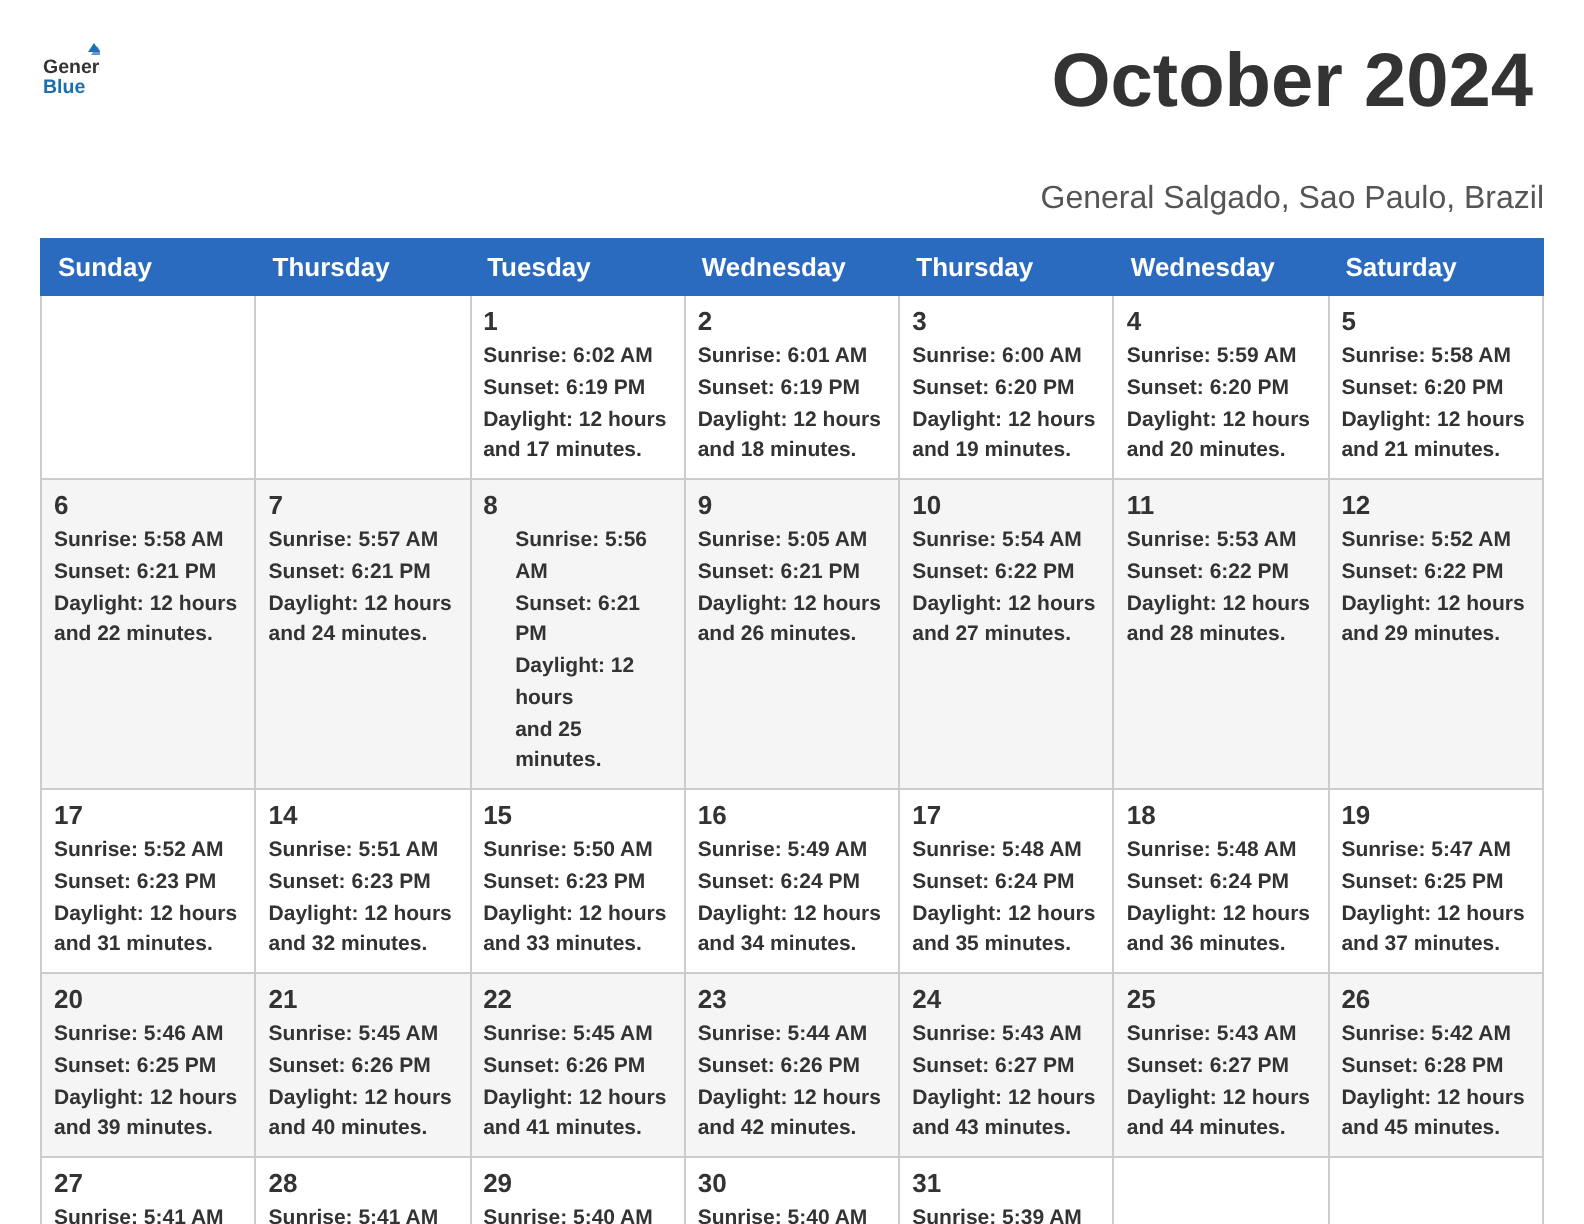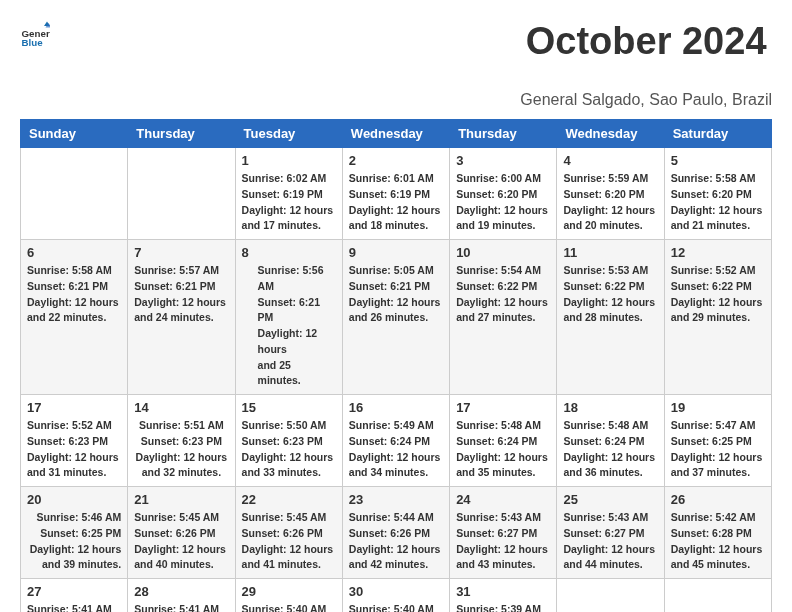--- a/index.html
+++ b/index.html
@@ -204,21 +204,21 @@
       <tr>
         <td>
           <span class="day-number">17</span>
           <div class="day-info" style="white-space: pre-line;">Sunrise: 5:52 AM
 Sunset: 6:23 PM
 Daylight: 12 hours
 and 31 minutes.</div>
         </td>
         <td>
           <span class="day-number">14</span>
-          <div class="day-info" style="white-space: pre-line; text-align: center;">Sunrise: 5:51 AM
+          <div class="day-info" style="white-space: pre-line;">Sunrise: 5:51 AM
 Sunset: 6:23 PM
 Daylight: 12 hours
 and 32 minutes.</div>
         </td>
         <td>
           <span class="day-number">15</span>
           <div class="day-info" style="white-space: pre-line;">Sunrise: 5:50 AM
 Sunset: 6:23 PM
 Daylight: 12 hours
 and 33 minutes.</div>
@@ -248,21 +248,21 @@
           <span class="day-number">19</span>
           <div class="day-info" style="white-space: pre-line;">Sunrise: 5:47 AM
 Sunset: 6:25 PM
 Daylight: 12 hours
 and 37 minutes.</div>
         </td>
       </tr>
       <tr>
         <td>
           <span class="day-number">20</span>
-          <div class="day-info" style="white-space: pre-line; text-align: right;">Sunrise: 5:46 AM
+          <div class="day-info" style="white-space: pre-line;">Sunrise: 5:46 AM
 Sunset: 6:25 PM
 Daylight: 12 hours
 and 39 minutes.</div>
         </td>
         <td>
           <span class="day-number">21</span>
           <div class="day-info" style="white-space: pre-line;">Sunrise: 5:45 AM
 Sunset: 6:26 PM
 Daylight: 12 hours
 and 40 minutes.</div>

